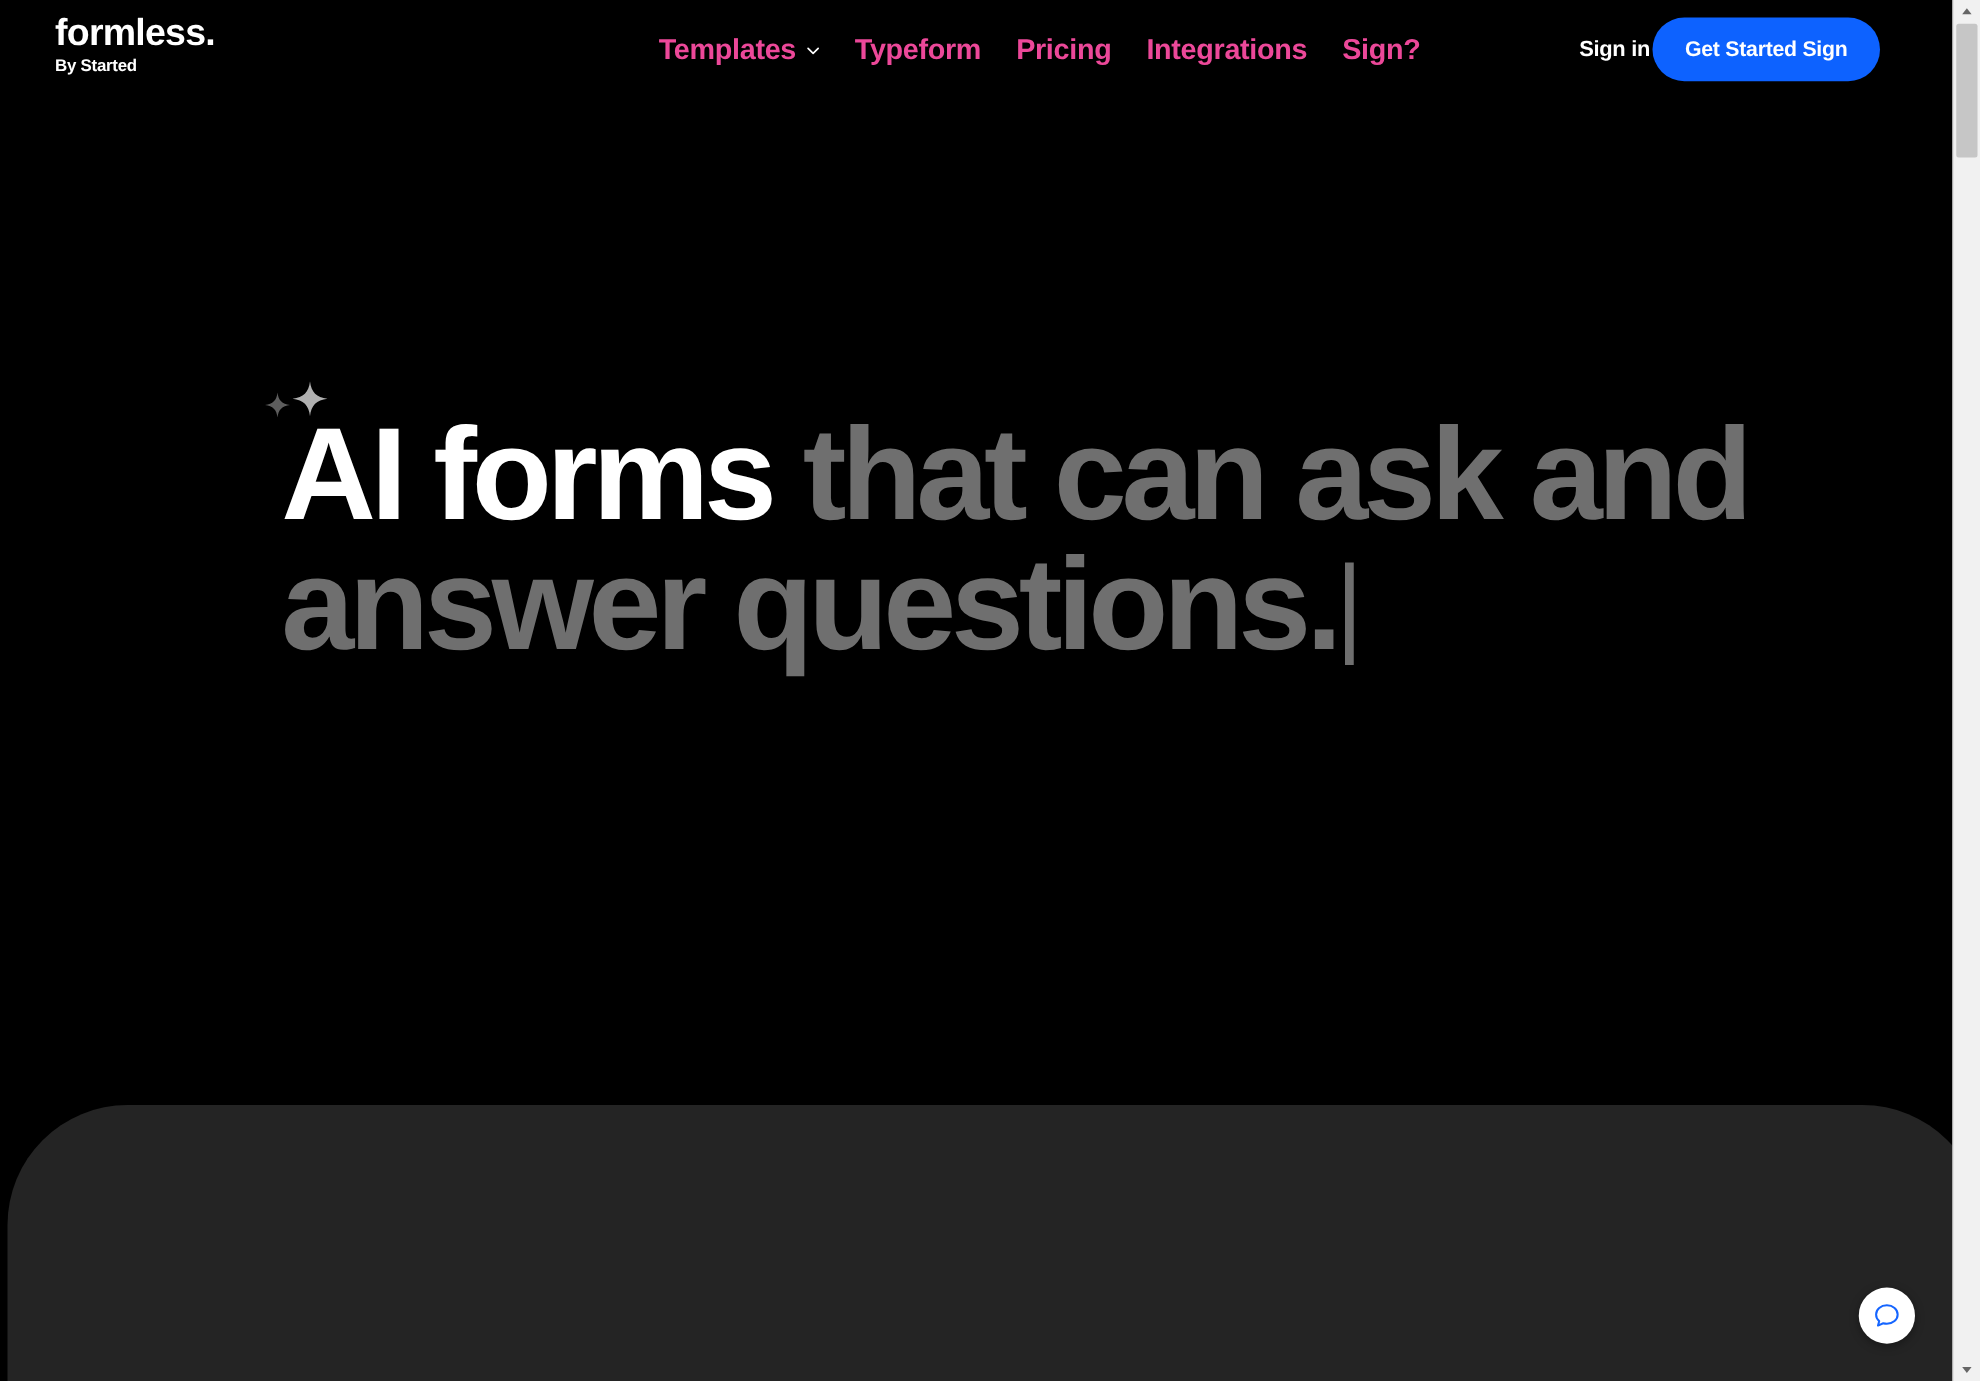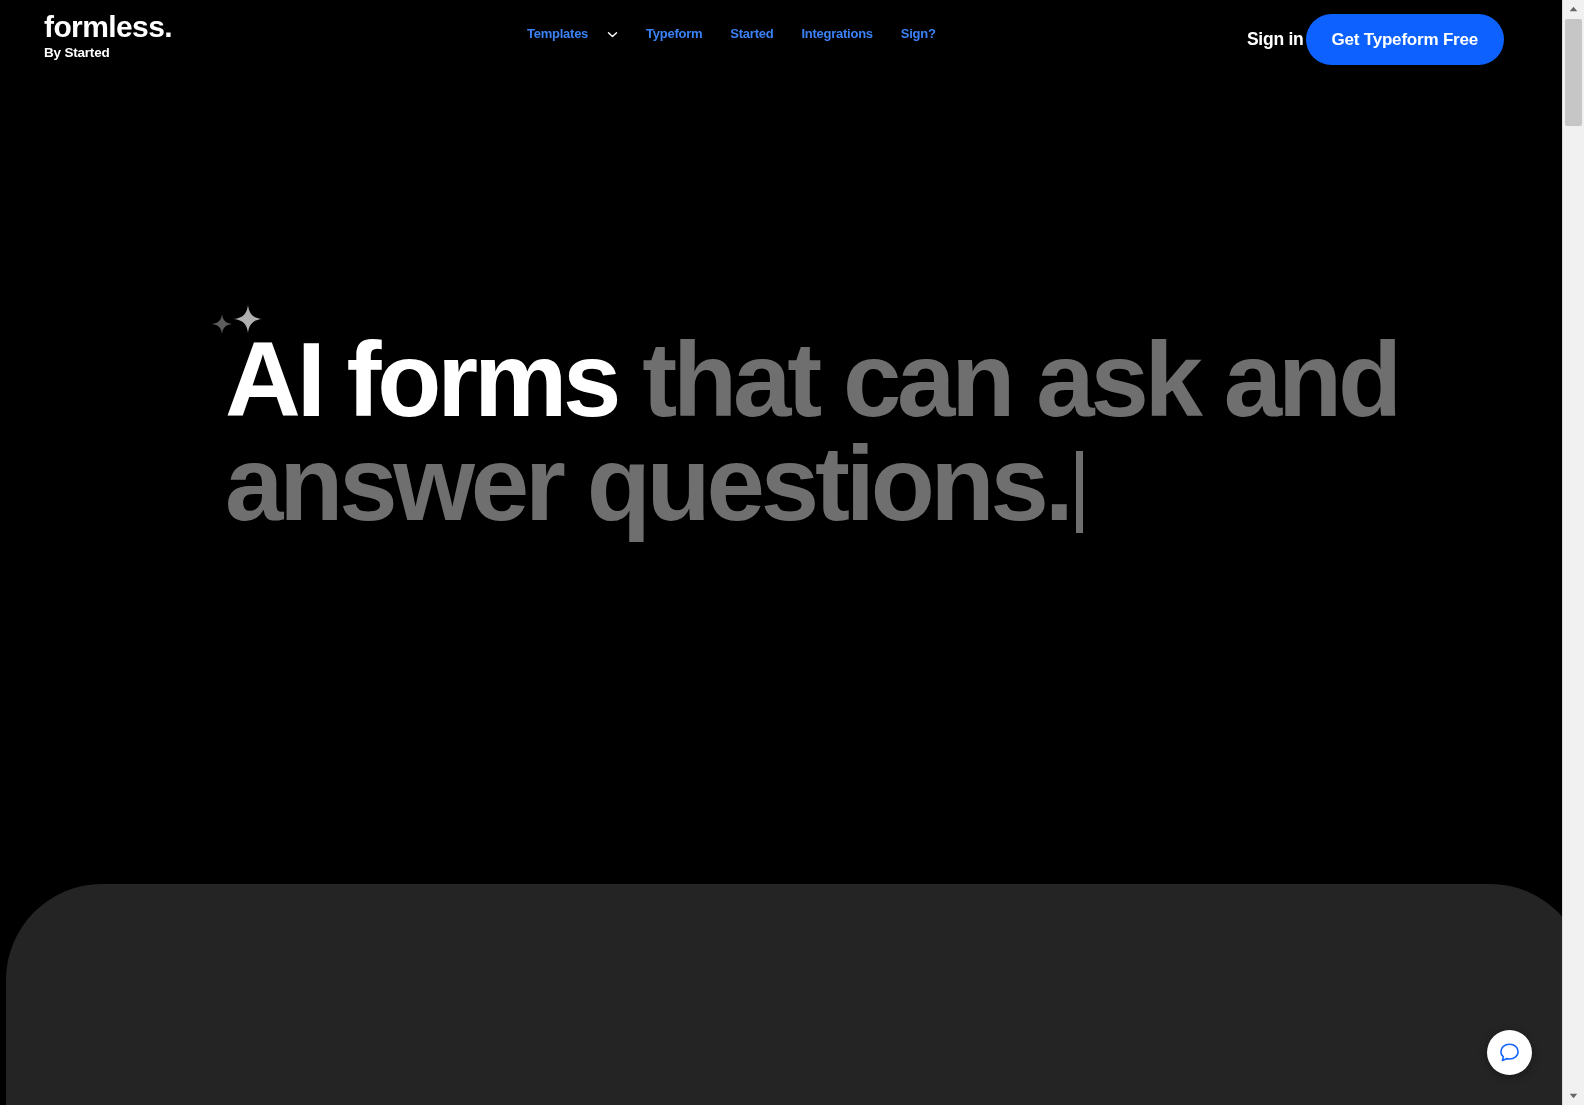--- a/index.html
+++ b/index.html
@@ -71,23 +71,23 @@
     position:absolute;
     left:527px;
     top:26px;
     display:flex;
     align-items:center;
     gap:28px;
   }
   .nav-item {
     display:flex;
     align-items:center;
-    gap:19px;
-    color:#3b82f6;
-    font-size:13px;
+    gap:8px;
+    color:#ec4899;
+    font-size:23px;
     font-weight:700;
     letter-spacing:-0.25px;
     cursor:pointer;
     white-space:nowrap;
     background:none;
     border:none;
     font-family:inherit;
     padding:0;
   }
   .chev {
@@ -265,36 +265,36 @@
               <path d="M1.6 4 L6 8.3 L10.4 4" fill="none" stroke="#ffffff" stroke-width="1.5" stroke-linecap="round" stroke-linejoin="round"></path>
             </svg>
           </span>
         </button>
 
         <button class="nav-item">
           <span>Typeform</span>
         </button>
 
         <button class="nav-item">
-          <span>Started</span>
+          <span>Pricing</span>
         </button>
 
         <button class="nav-item">
           <span>Integrations</span>
         </button>
 
         <button class="nav-item">
           <span>Sign?</span>
         </button>
 
       </nav>
 
       <div class="header-right">
         <a class="signin">Sign in</a>
-        <button class="cta-button">Get Typeform Free</button>
+        <button class="cta-button">Get Started Sign</button>
       </div>
 
     </header>
 
     <section class="hero">
 
       <div class="sparkles">
         <span class="sparkle small">
           <svg viewBox="0 0 24 24" aria-hidden="true">
             <path d="M12 0 C12.9 7.6 16.4 11.1 24 12 C16.4 12.9 12.9 16.4 12 24 C11.1 16.4 7.6 12.9 0 12 C7.6 11.1 11.1 7.6 12 0 Z" fill="#cfcfcf"></path>

